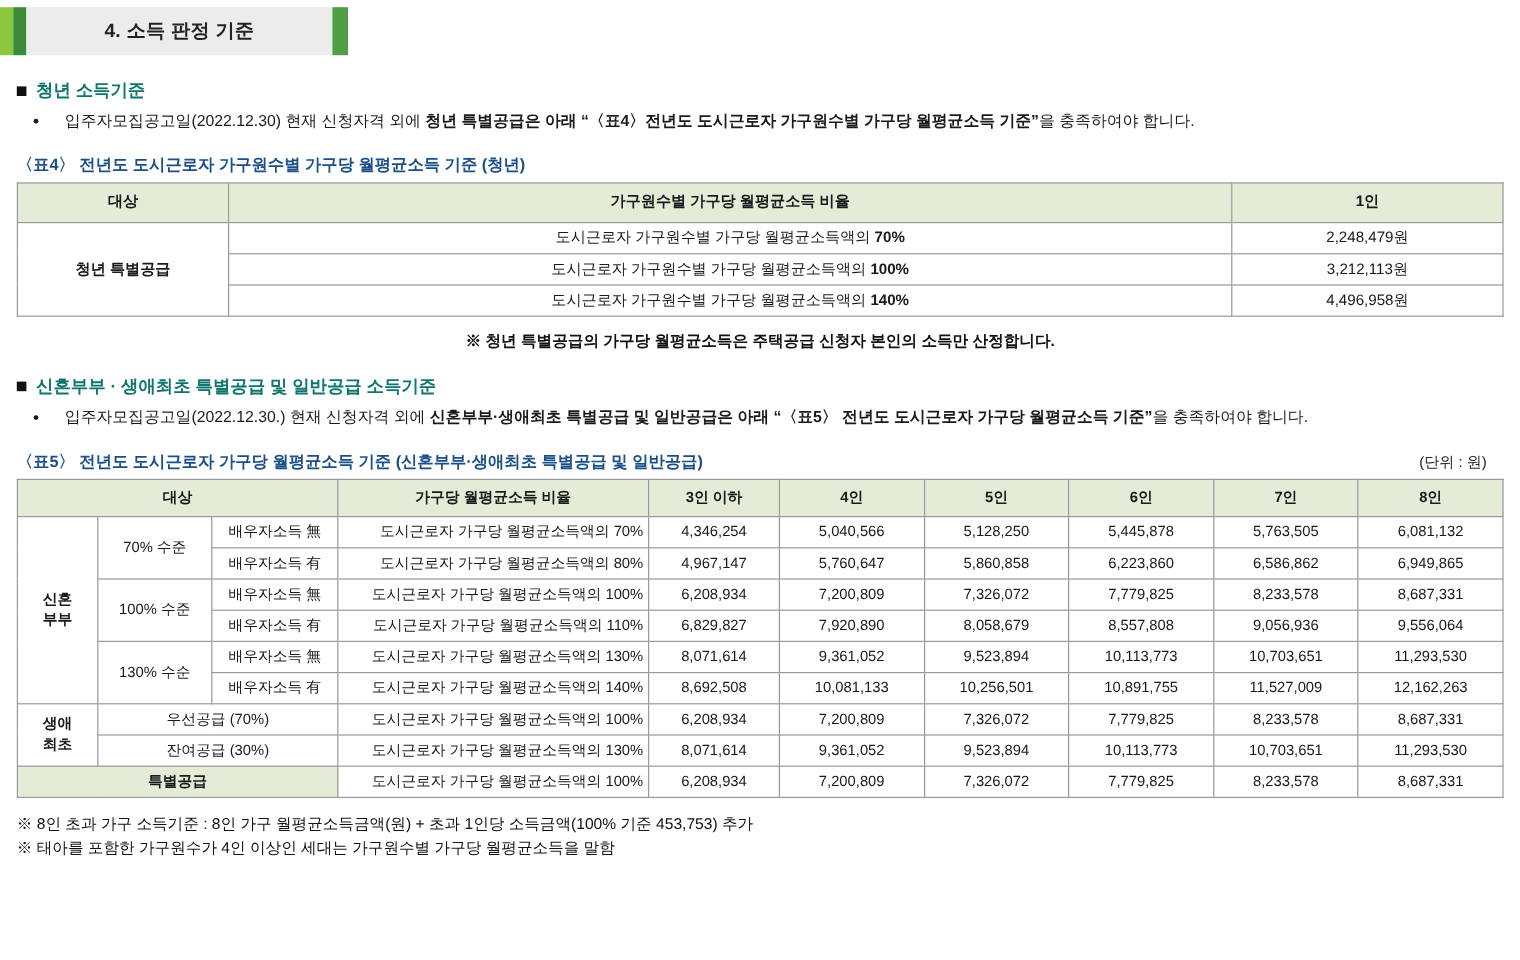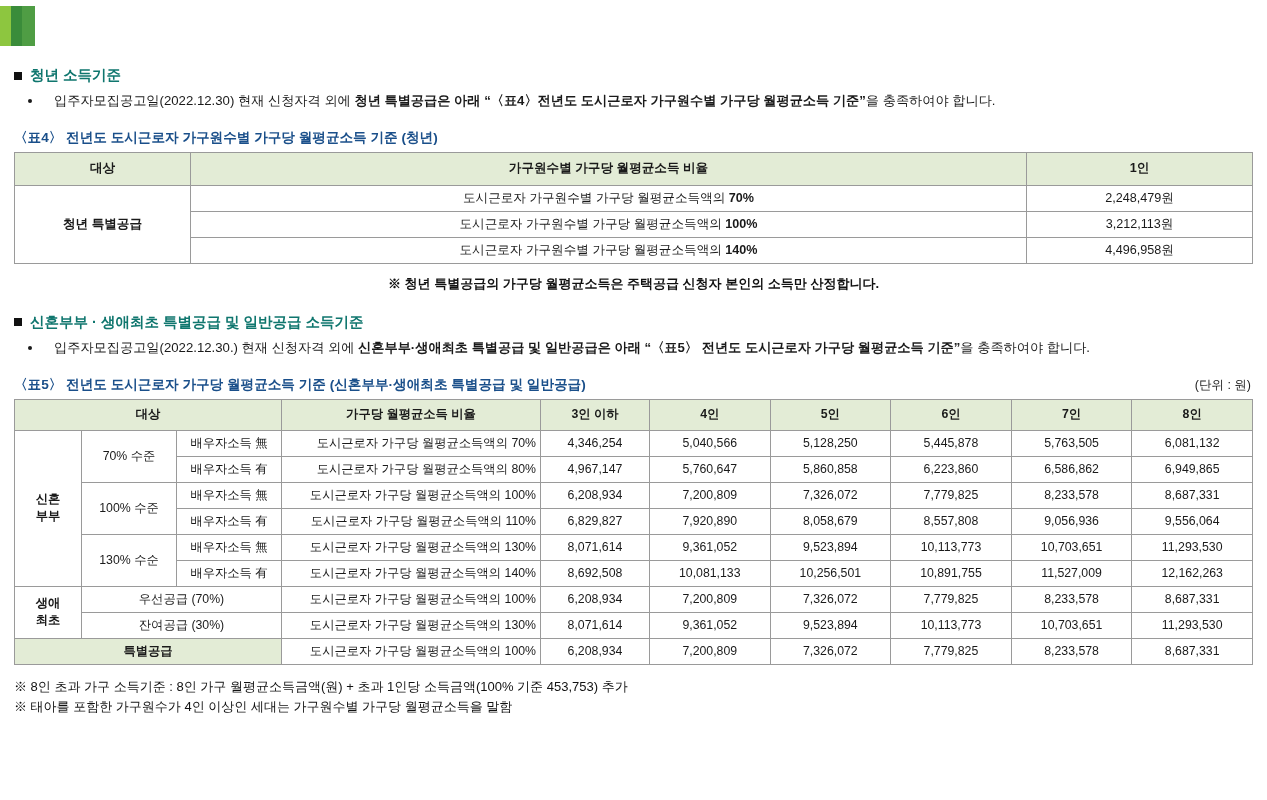--- a/index.html
+++ b/index.html
@@ -87,21 +87,21 @@
     background: #1a1a1a;
     margin-top: 8px;
     flex: none;
   }
   .bullet-line b { font-weight: bold; }
 
   .table-caption {
     color: #1a4f8a;
     font-weight: bold;
     font-size: 13.6px;
-    margin: 18px 0 5px 0;
+    margin: 18px 12px 5px 0;
     display: flex;
     align-items: baseline;
   }
   .unit-note {
     margin-left: auto;
     color: #222;
     font-weight: normal;
     font-size: 12.5px;
     padding-right: 2px;
   }
@@ -155,20 +155,21 @@
     line-height: 1.6;
     color: #111;
   }
 </style>
 </head>
 <body>
 
 <div class="section-header">
   <div class="bar bar-green-light"></div>
   <div class="bar bar-green-dark"></div>
+  <div class="header-title-box">4. 소득 판정 기준</div>
   <div class="bar-right"></div>
 </div>
 
 <div class="content">
 
   <div class="h-square">
     <span class="sq"></span>
     <span>청년 소득기준</span>
   </div>
 

